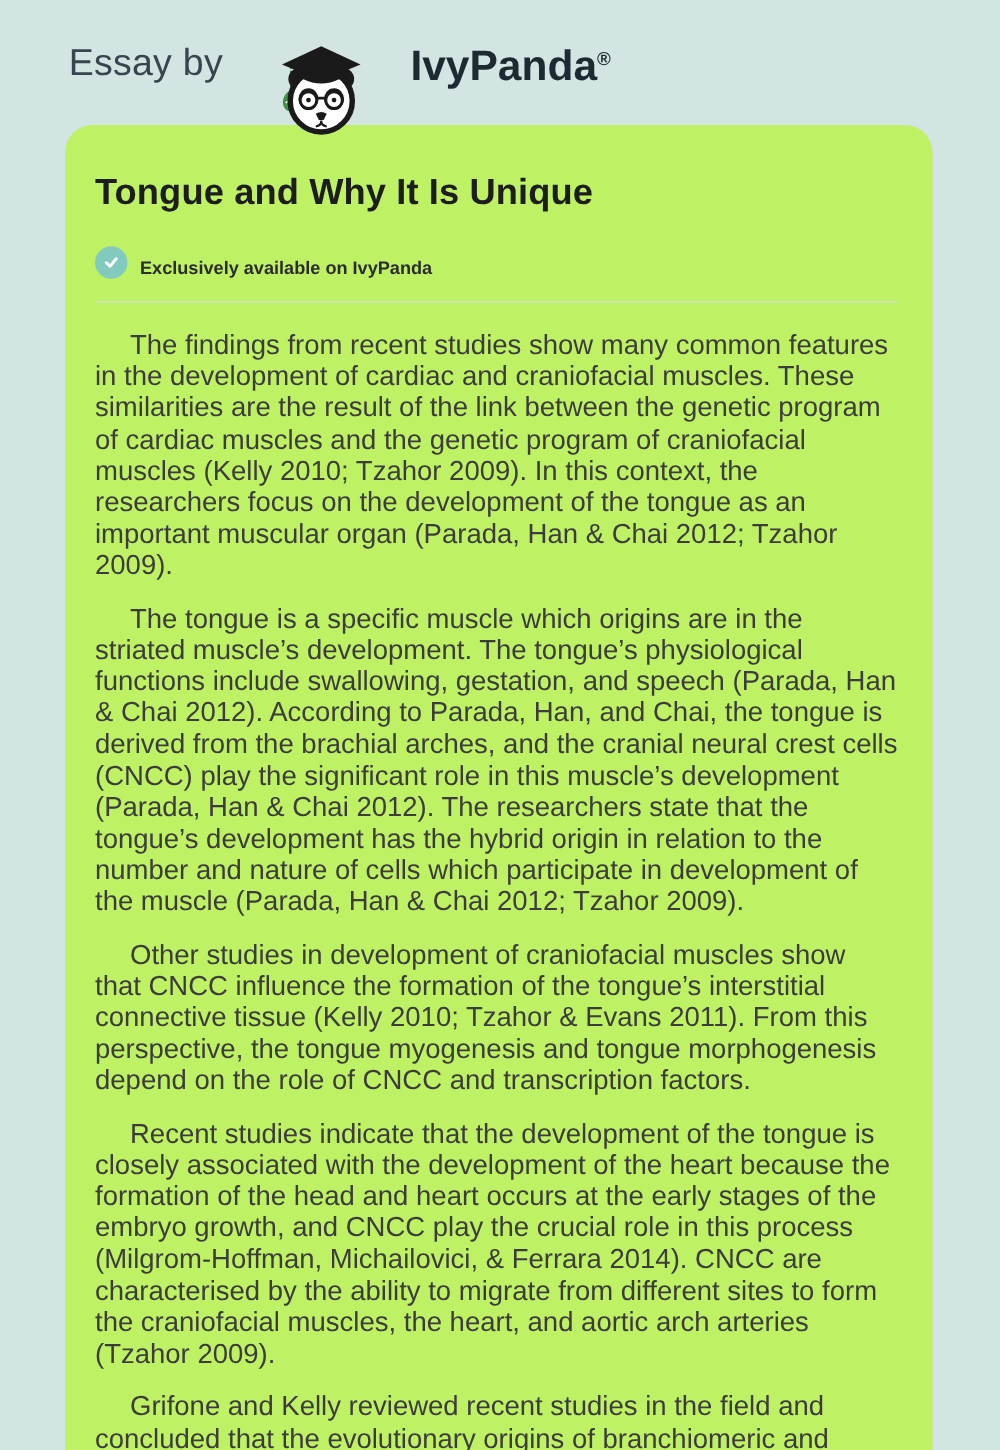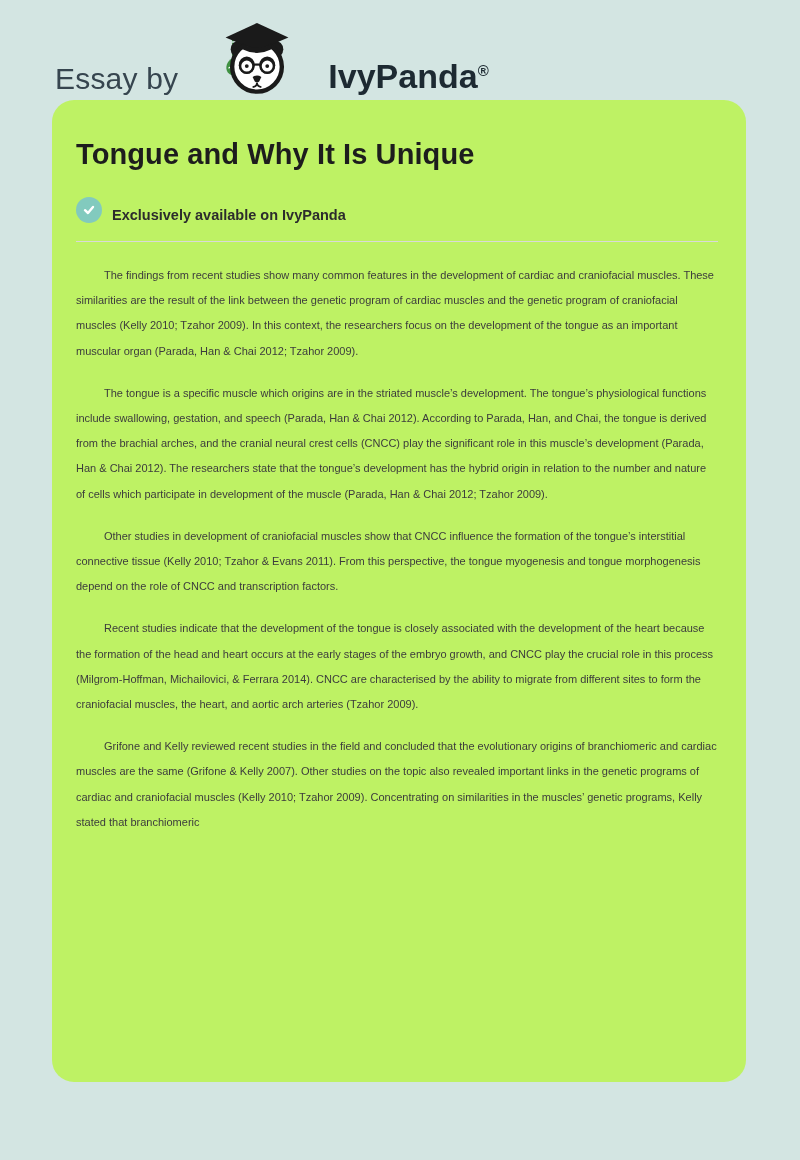--- a/index.html
+++ b/index.html
@@ -7,21 +7,21 @@
     width: 800px;
     font-family: "Liberation Sans", sans-serif;
   }
   body {
     min-height: 1160px;
     background: #d3e5e2;
   }
   
   .site-header {
     display: flex;
-    align-items: flex-end;
+    align-items: flex-start;
     padding: 34px 0 0 55px;
     height: 96px;
     gap: 24px;
   }
   .essay-by {
     font-size: 30px;
     color: #36454f;
     letter-spacing: 0.2px;
     margin-right: 18px;
   }
@@ -81,21 +81,21 @@
     font-size: 14.5px;
     font-weight: 700;
     color: #2c2c2c;
   }
   .divider {
     border: none;
     border-top: 1px solid #d9d9d9;
     margin: 0 0 21px 0;
   }
   .essay-body p {
-    font-size: 11px;
+    font-size: 22px;
     line-height: 25.2px;
     color: #3c3c3c;
     text-indent: 28px;
     margin-bottom: 17px;
     text-align: left;
   }
   .essay-body p:last-child { margin-bottom: 0; }
 </style>
 </head>
 <body>

